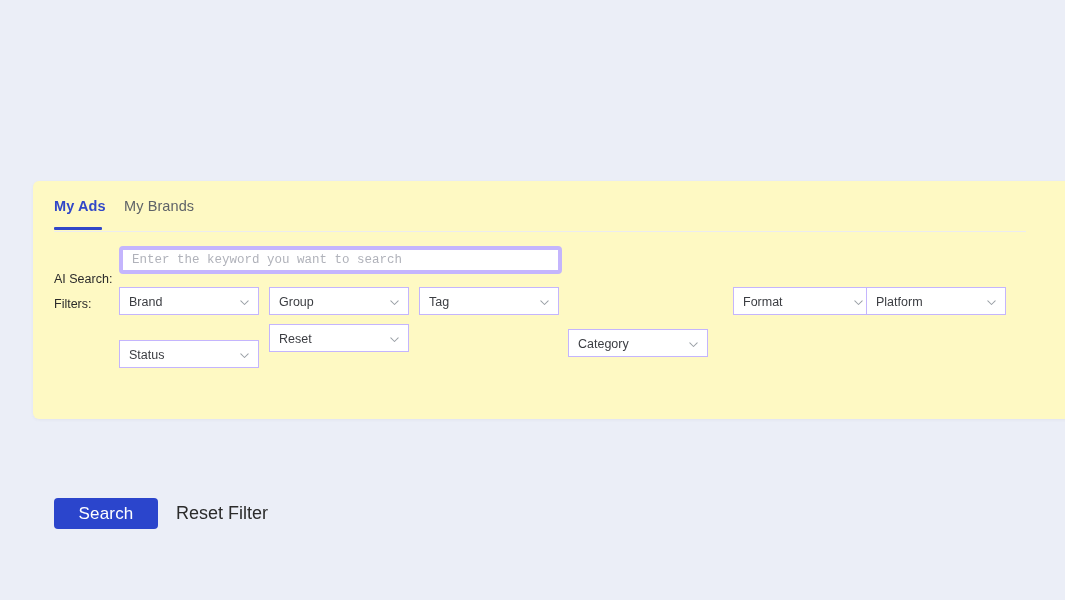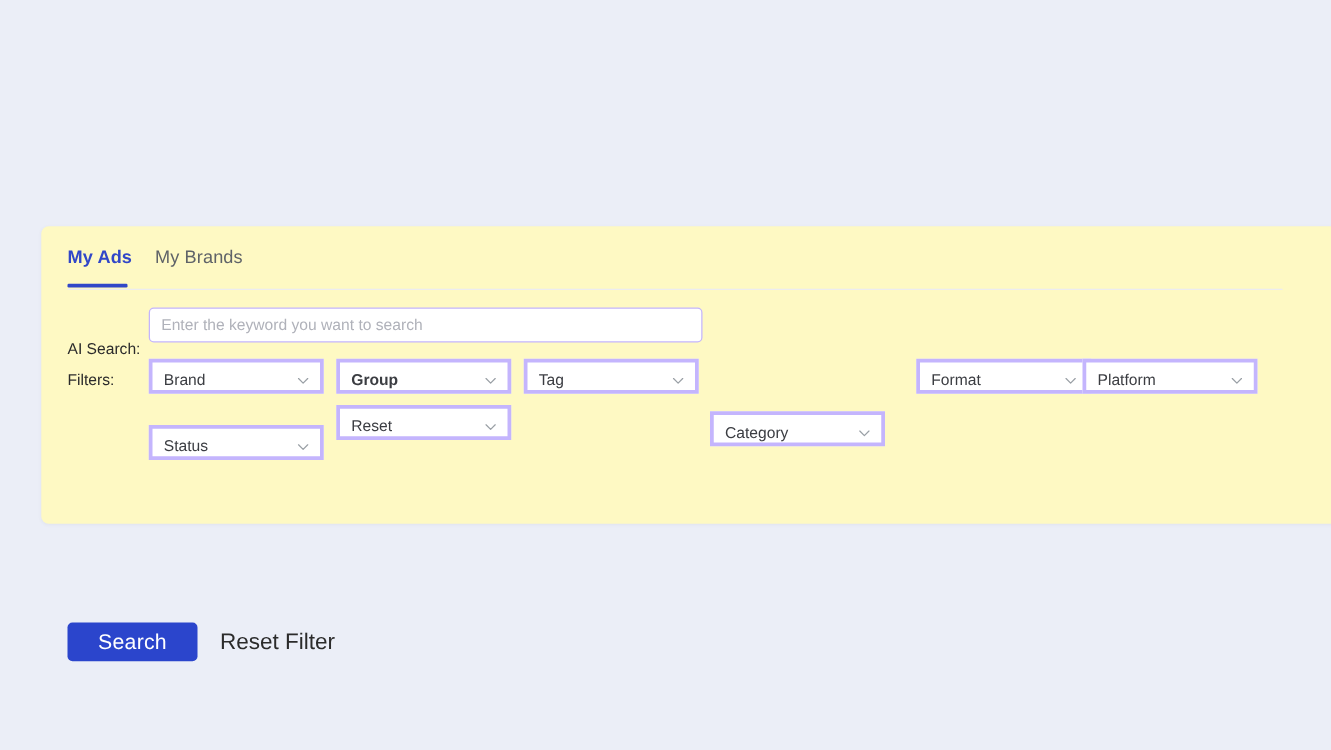--- a/index.html
+++ b/index.html
@@ -103,40 +103,40 @@
   }
 
   
   .search-input {
     position: absolute;
     left: 86px;
     top: 15px;
     width: 443px;
     height: 28px;
     box-sizing: border-box;
-    border: 1px solid #c4b5fd;
+    border: 4px solid #c4b5fd;
     border-radius: 4px;
     background: #ffffff;
     padding: 0 9px;
-    font-family: Liberation Sans, sans-serif;
+    font-family: Liberation Mono, monospace;
     font-size: 12.5px;
     color: #2b2b2b;
     outline: none;
   }
   .search-input::placeholder {
     color: #b0b2ba;
     font-size: 12.5px;
   }
 
   
   .dropdown {
     position: absolute;
     height: 28px;
     box-sizing: border-box;
-    border: 3px solid #c4b5fd;
+    border: 1px solid #c4b5fd;
     border-radius: 0;
     background: #ffffff;
     cursor: pointer;
   }
   .dropdown .dd-label {
     position: absolute;
     left: 9px;
     top: 6px;
     font-size: 12.5px;
     color: #3b3d42;
@@ -209,21 +209,21 @@
 
       <div class="dropdown" style="left:86px; top:56px; width:140px;">
         <span class="dd-label">Brand</span>
         <span class="chevron">
           <svg width="11" height="11" viewBox="0 0 12 12">
               <path d="M2 4.2 L6 8.2 L10 4.2" fill="none" stroke="#9aa0a6" stroke-width="1.1" stroke-linecap="round" stroke-linejoin="round"></path>
             </svg>
         </span>
       </div>
 
-      <div class="dropdown" style="left:236px; top:56px; width:140px;font-weight:bold;">
+      <div class="dropdown" style="left:236px; top:56px; width:140px;">
         <span class="dd-label">Group</span>
         <span class="chevron">
           <svg width="11" height="11" viewBox="0 0 12 12">
               <path d="M2 4.2 L6 8.2 L10 4.2" fill="none" stroke="#9aa0a6" stroke-width="1.1" stroke-linecap="round" stroke-linejoin="round"></path>
             </svg>
         </span>
       </div>
 
       <div class="dropdown" style="left:386px; top:56px; width:140px;">
         <span class="dd-label">Tag</span>

